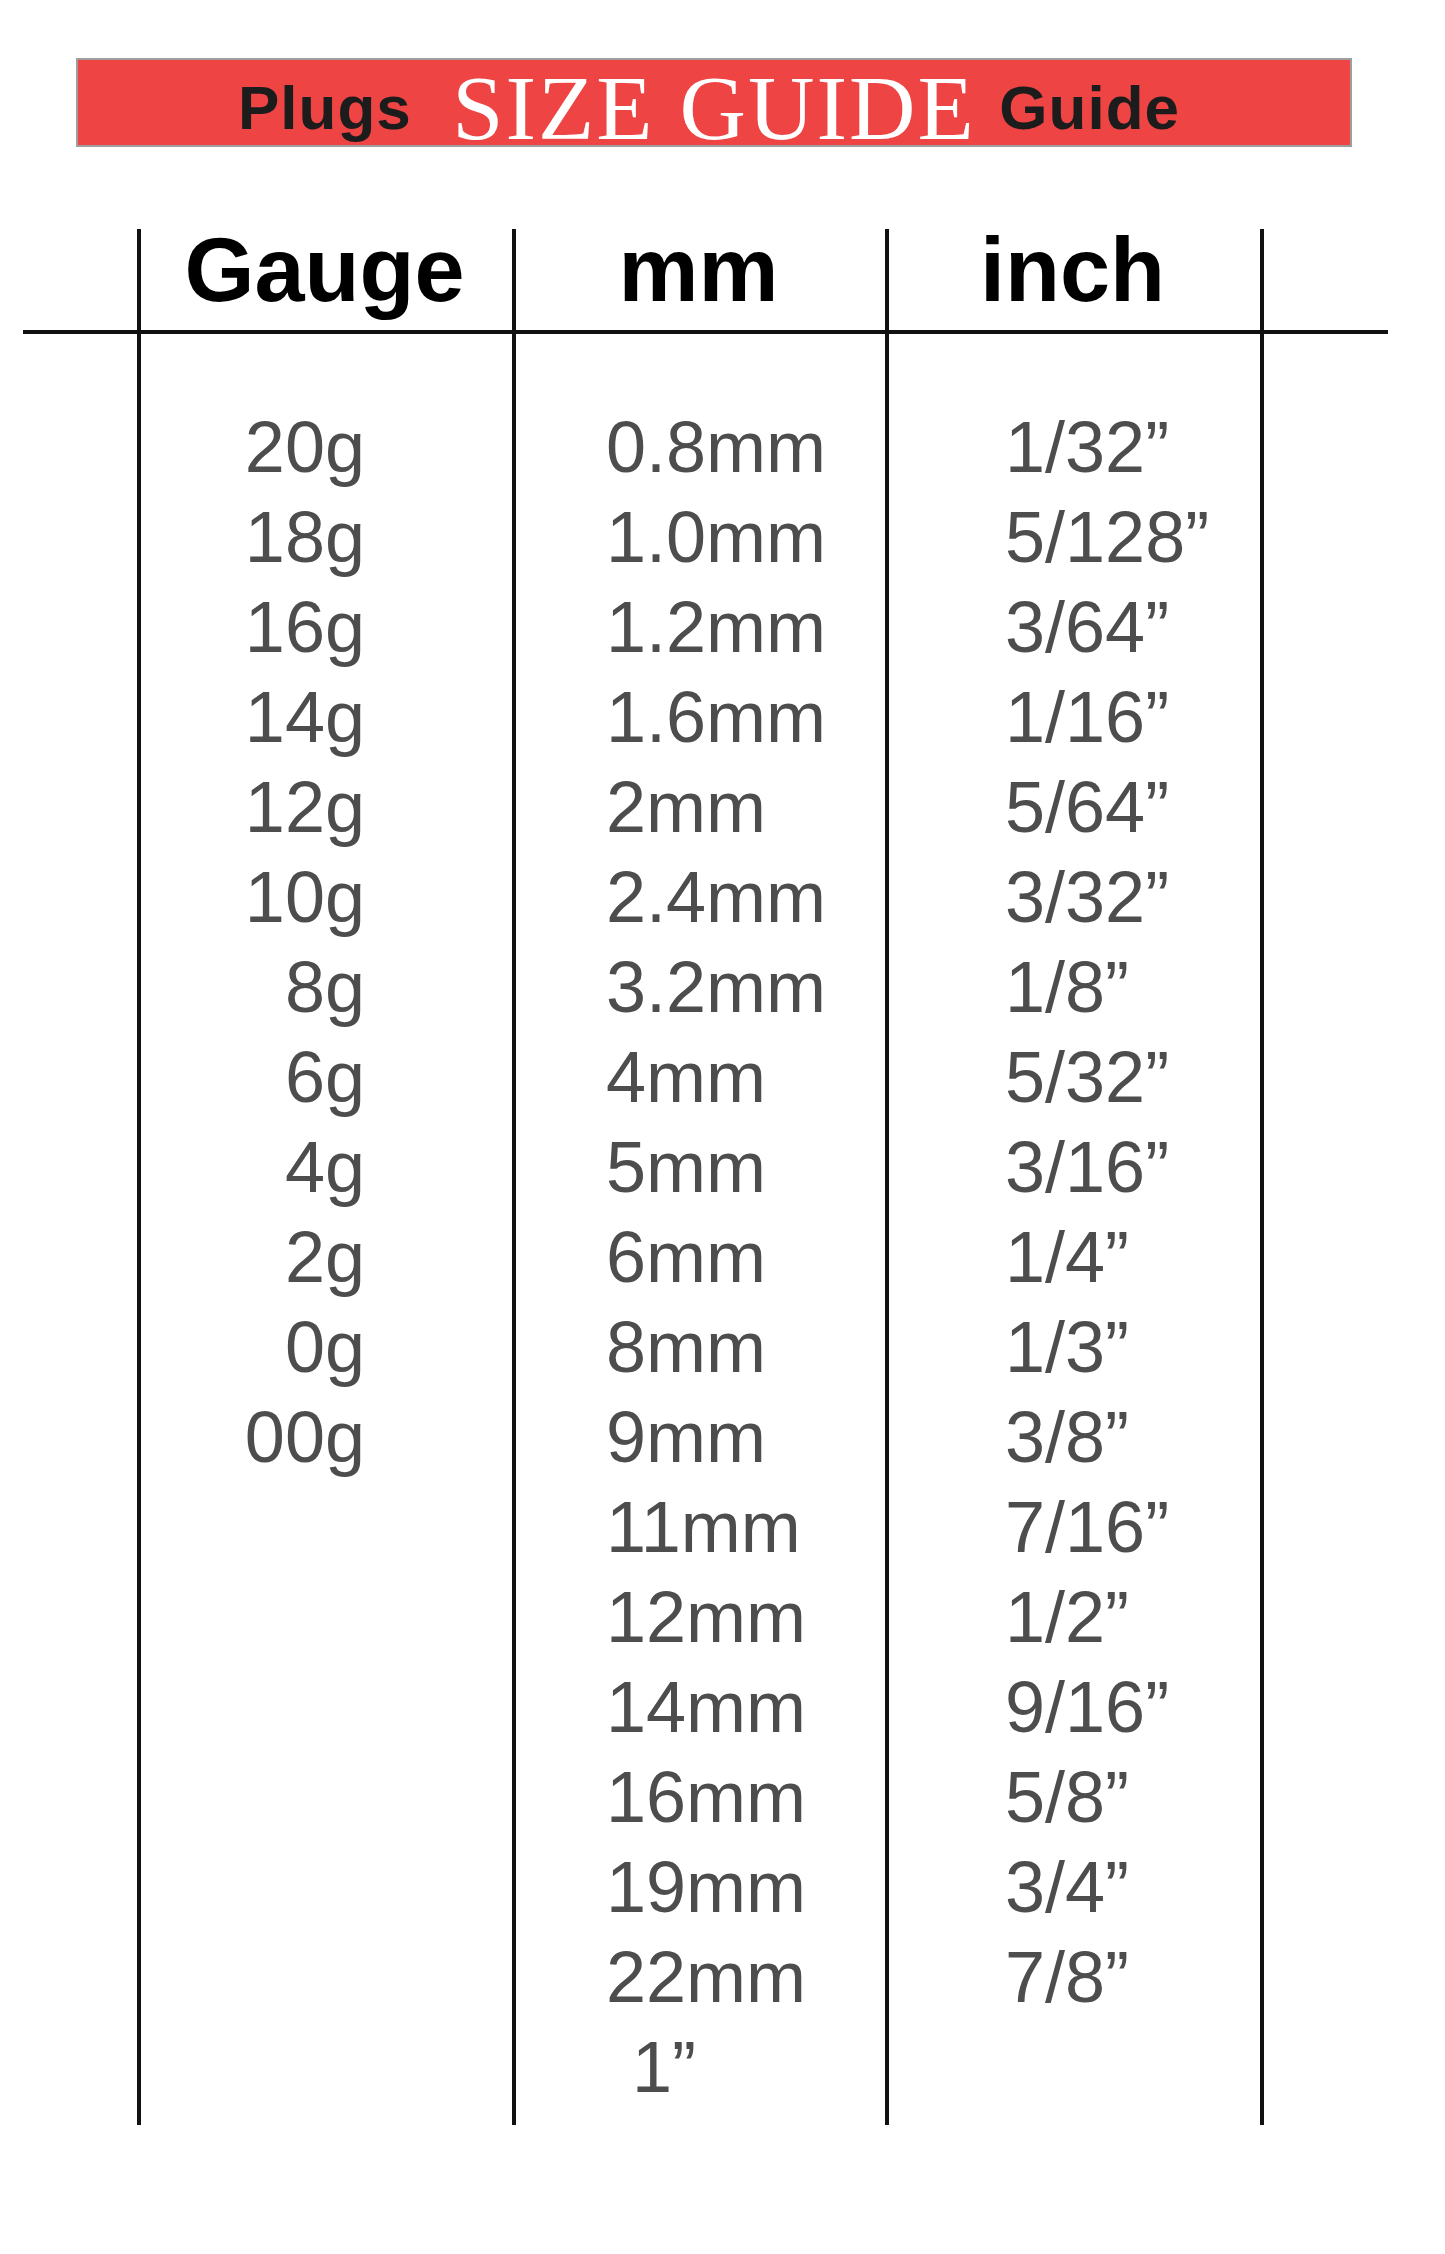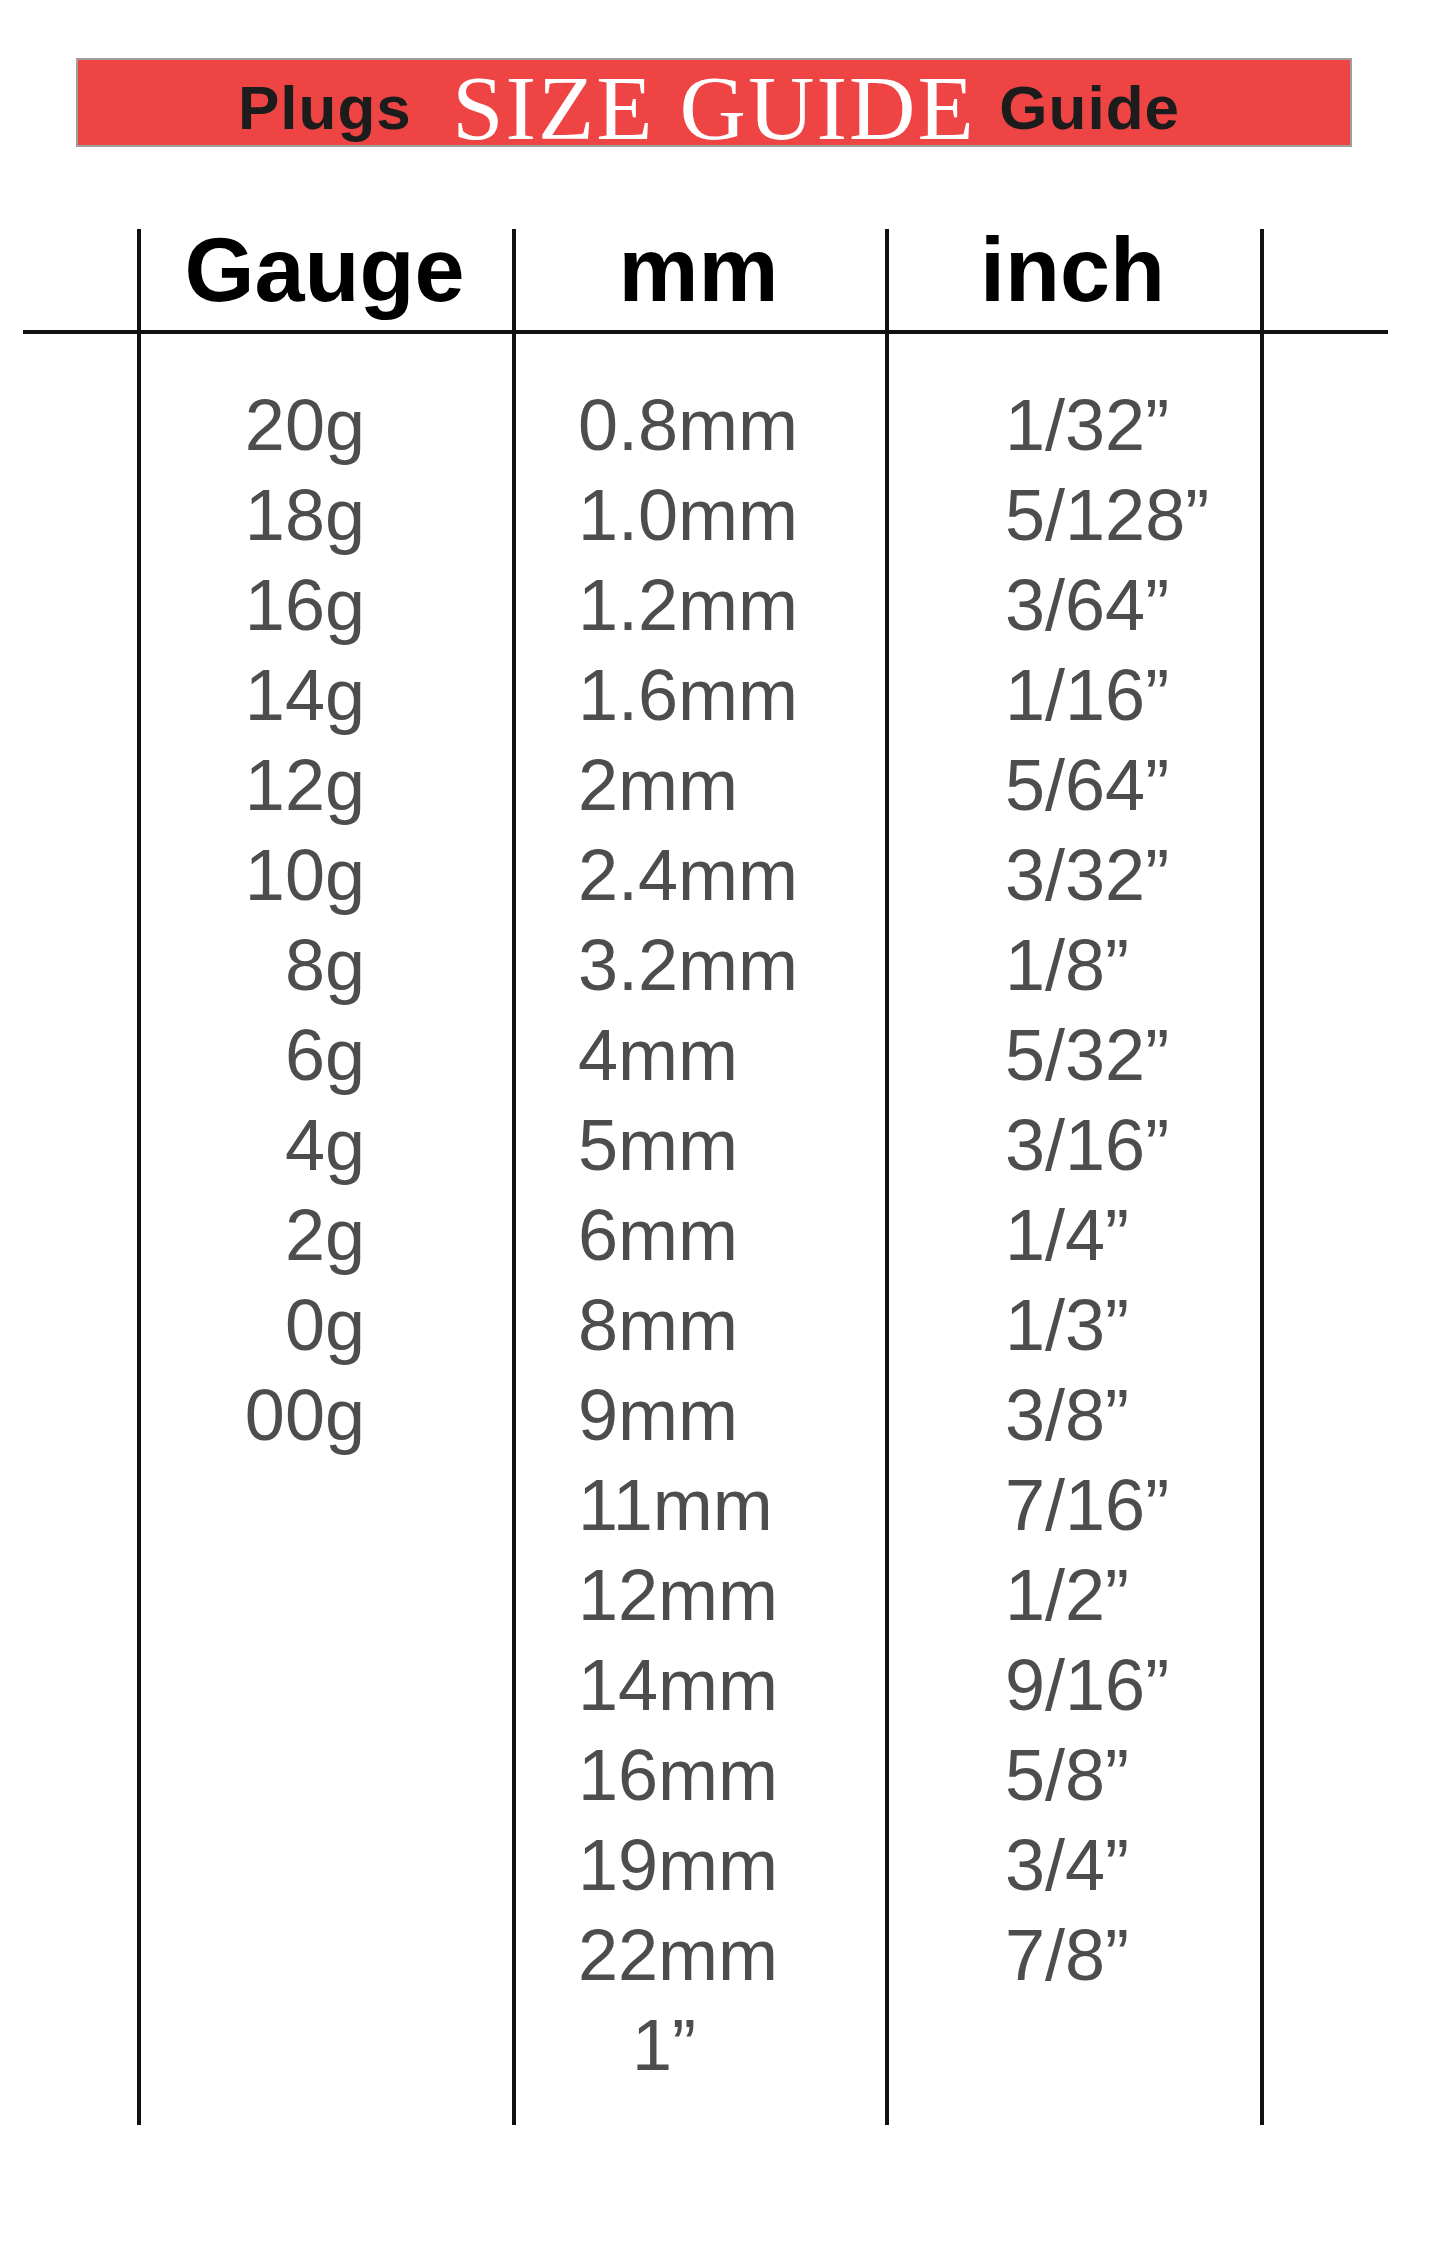--- a/index.html
+++ b/index.html
@@ -74,35 +74,35 @@
     font-weight:700;
     font-size:90px;
     line-height:96px;
     text-align:center;
     color:#000000;
     white-space:nowrap;
   }
   
   .data-grid{
     position:absolute;
-    left:137px; top:380px;
+    left:137px; top:402px;
     width:1123px;
     display:grid;
     grid-template-columns:375px 373px 375px;
     grid-auto-rows:90px;
     font-size:72px;
     color:#4d4d4d;
   }
   .cell{
     box-sizing:border-box;
     line-height:90px;
     white-space:nowrap;
   }
   .cell.g{text-align:right; padding-right:147px;}
-  .cell.m{text-align:left; padding-left:66px;}
+  .cell.m{text-align:left; padding-left:94px;}
   .cell.i{text-align:left; padding-left:120px;}
 </style>
 </head>
 <body>
 
 <div class="page">
 
   <header class="banner">
     <span class="ghost ghost-left">Plugs</span>
     <span class="ghost ghost-right">Guide</span>

